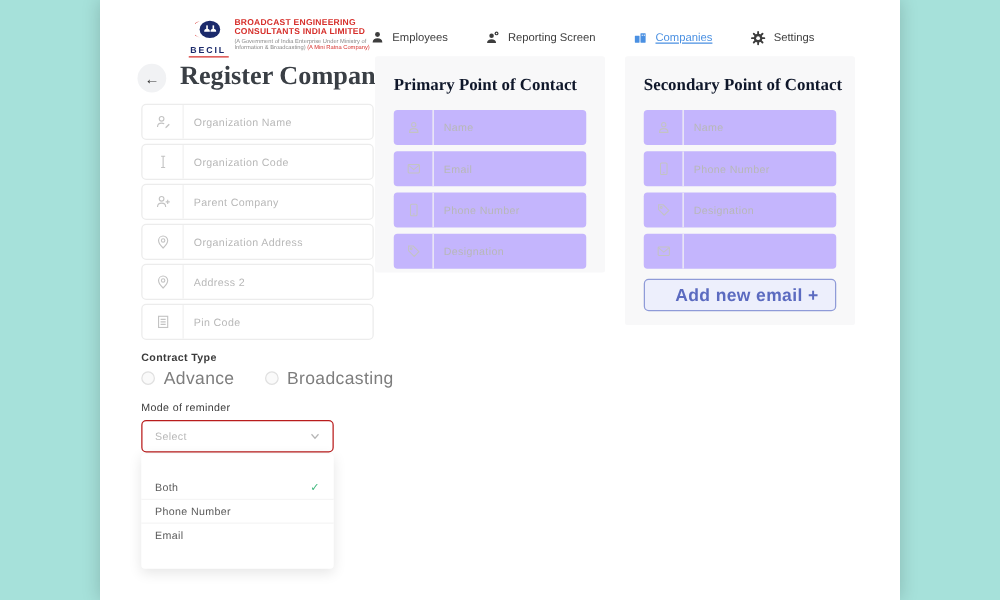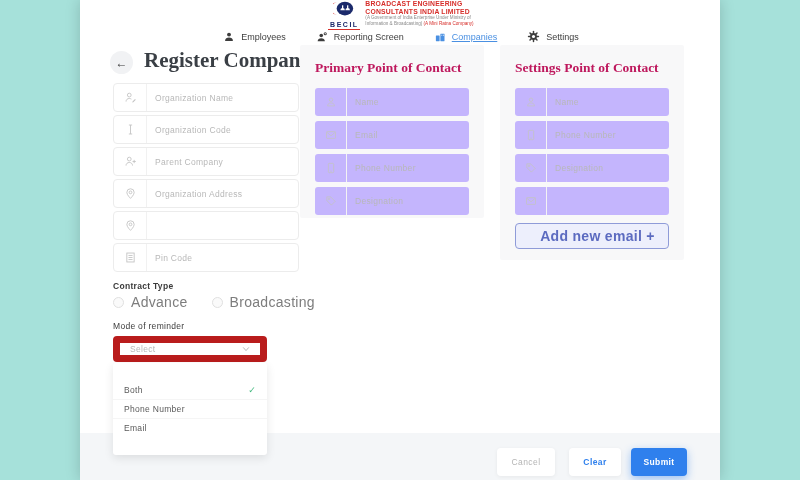--- a/index.html
+++ b/index.html
@@ -3,22 +3,22 @@
 <meta charset="utf-8">
 <style>
   * { margin:0; padding:0; box-sizing:border-box; }
   html,body { width:800px; height:480px; overflow:hidden; }
   body { background:#a6e1da; font-family:"Liberation Sans", sans-serif; position:relative; }
 
   .window { position:absolute; left:80px; top:0; width:640px; height:480px; background:#ffffff;
             box-shadow:0 0 14px rgba(0,0,0,.18); }
 
   
-  .topbar { position:absolute; left:0; top:0; width:100%; height:38px;
-            display:flex; align-items:center; justify-content:space-between; padding:0 28px 0 30px; background:#fff;flex-direction:column; }
+  .topbar { position:absolute; left:0; top:11px; width:100%; height:38px;
+            display:flex; align-items:center; justify-content:center; padding:0 28px 0 30px; background:#fff; }
   .logo { display:flex; align-items:flex-start; gap:5px; }
   .logo-mark { width:32px; text-align:center; }
   .logo-globe { width:22px; height:17px; margin:0 auto; }
   .logo-acronym { font-size:7px; font-weight:bold; color:#1b2a6b; letter-spacing:1.5px; border-bottom:1.5px solid #d62e2a; line-height:8px; }
   .logo-text { line-height:1; }
   .logo-line-main { font-size:6.8px; font-weight:bold; color:#d62e2a; letter-spacing:.2px; line-height:7.6px; }
   .logo-line-sub { font-size:4.6px; color:#8a8a8a; line-height:5.4px; }
   .logo-line-sub .red { color:#d62e2a; }
 
   .nav { display:flex; align-items:center; gap:30px; }
@@ -44,36 +44,36 @@
   .field input::placeholder { color:#b8b8b8; }
 
   
   .small-label { position:absolute; left:33px; font-size:8.5px; color:#3b3b3b; letter-spacing:.3px; }
   .bold { font-weight:bold; }
   .radio-row { position:absolute; left:33px; top:294px; display:flex; gap:24px; align-items:center; }
   .radio { display:flex; align-items:center; gap:7px; cursor:pointer; }
   .radio-circle { width:11px; height:11px; border-radius:50%; border:1px solid #e0e0e0; background:#fafafa; }
   .radio-label { font-size:14px; color:#7d7d7d; letter-spacing:.3px; }
 
-  .select-box { position:absolute; left:33px; top:336px; width:154px; height:26px; border:7px solid #b91c1c;
+  .select-box { position:absolute; left:33px; top:336px; width:154px; height:26px; border:1px solid #b91c1c;
                 border-radius:4px; background:#fff; display:flex; align-items:center; justify-content:space-between;
                 padding:0 10px; cursor:pointer; }
   .select-value { font-size:8.5px; color:#b8b8b8; letter-spacing:.3px; }
   .dropdown { position:absolute; left:33px; top:363px; width:154px; background:#fff; border-radius:3px;
               box-shadow:0 3px 10px rgba(0,0,0,.10); padding:18px 0; z-index:5; }
   .dd-option { display:flex; align-items:center; justify-content:space-between; padding:4px 11px;
                font-size:8.5px; color:#5a5a5a; letter-spacing:.3px; cursor:pointer; border-bottom:1px solid #f5f5f5; }
   .dd-option:last-child { border-bottom:0; }
   .dd-check { color:#43b97f; font-size:9px; }
 
   
   .card { position:absolute; top:45px; width:184px; background:#f8f8f9; border-radius:2px; }
   .card-primary { left:220px; height:173px; }
   .card-secondary { left:420px; height:215px; }
-  .card-title { font-family:"Liberation Serif", serif; font-weight:700; font-size:13.5px; color:#be185d;
+  .card-title { font-family:"Liberation Serif", serif; font-weight:700; font-size:13.5px; color:#0f172a;
                 padding:15px 0 0 15px; }
   .card-field { position:absolute; left:15px; width:154px; height:28px; background:#c4b5fd; border-radius:3px;
                 display:flex; align-items:center; overflow:hidden; }
   .card-field .icon-cell { width:32px; height:100%; display:flex; align-items:center; justify-content:center;
                            border-right:1px solid #f3f3f3; flex:none; }
   .card-field input { border:0; outline:0; flex:1; height:100%; padding:0 8px; font-size:8.5px;
                       font-family:"Liberation Sans", sans-serif; color:#555; letter-spacing:.3px; background:transparent; }
   .card-field input::placeholder { color:#b8b8b8; }
   .add-email-btn { position:absolute; left:15px; top:178px; width:154px; height:26px; border:1px solid #8f9bd8;
                    border-radius:4px; background:#edeffc; color:#5c6bc0; font-size:14px; font-weight:bold;
@@ -198,20 +198,21 @@
     </span>
     <input type="text" placeholder="Organization Address" style="">
   </div>
   <div class="field" style="top:211px">
     <span class="icon-cell">
       <svg width="13" height="13" viewBox="0 0 16 16" fill="none" stroke="#c3c3c3" stroke-width="1.1">
         <path d="M8 14s4.5-4.2 4.5-7.3A4.5 4.5 0 0 0 3.5 6.7C3.5 9.8 8 14 8 14z"></path>
           <circle cx="8" cy="6.6" r="1.7"></circle>
       </svg>
     </span>
+    <input type="text" placeholder="Address 2" style="">
   </div>
   <div class="field" style="top:243px">
     <span class="icon-cell">
       <svg width="13" height="13" viewBox="0 0 16 16" fill="none" stroke="#c3c3c3" stroke-width="1.1">
         <rect x="3.5" y="2.5" width="9" height="11"></rect>
           <path d="M5.5 5.5h5M5.5 8h5M5.5 10.5h5"></path>
       </svg>
     </span>
     <input type="text" placeholder="Pin Code" style="">
   </div>
@@ -282,21 +283,21 @@
         <svg width="12" height="12" viewBox="0 0 16 16" fill="none" stroke="#c3c3c3" stroke-width="1.1">
           <path d="M2.5 7.5v-5h5l6 6-5 5z"></path>
             <circle cx="5.3" cy="5.3" r="1"></circle>
         </svg>
       </span>
       <input type="text" placeholder="Designation" style="">
     </div>
   </div>
 
   <div class="card card-secondary">
-    <div class="card-title">Settings Point of Contact</div>
+    <div class="card-title">Secondary Point of Contact</div>
     <div class="card-field" style="top:43px">
       <span class="icon-cell">
         <svg width="12" height="12" viewBox="0 0 16 16" fill="none" stroke="#c3c3c3" stroke-width="1.1">
           <circle cx="8" cy="5" r="2.3"></circle>
             <path d="M3.5 13.2c0-2.6 2-4 4.5-4s4.5 1.4 4.5 4z"></path>
         </svg>
       </span>
       <input type="text" placeholder="Name" style="">
     </div>
     <div class="card-field" style="top:76px">
@@ -321,19 +322,14 @@
       <span class="icon-cell">
         <svg width="12" height="12" viewBox="0 0 16 16" fill="none" stroke="#c3c3c3" stroke-width="1.1">
           <rect x="2" y="3.5" width="12" height="9" rx="1"></rect>
             <path d="M2.5 4.5 8 9l5.5-4.5"></path>
         </svg>
       </span>
     </div>
     <div class="add-email-btn">Add new email +</div>
   </div>
 
-  <div class="footer">
-    <div class="btn btn-cancel">Cancel</div>
-    <div class="btn btn-clear">Clear</div>
-    <div class="btn btn-submit">Submit</div>
-  </div>
 
 </div>
 
 </body></html>

